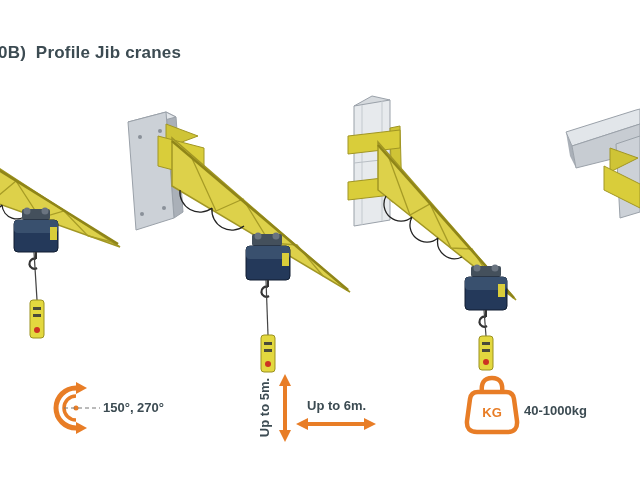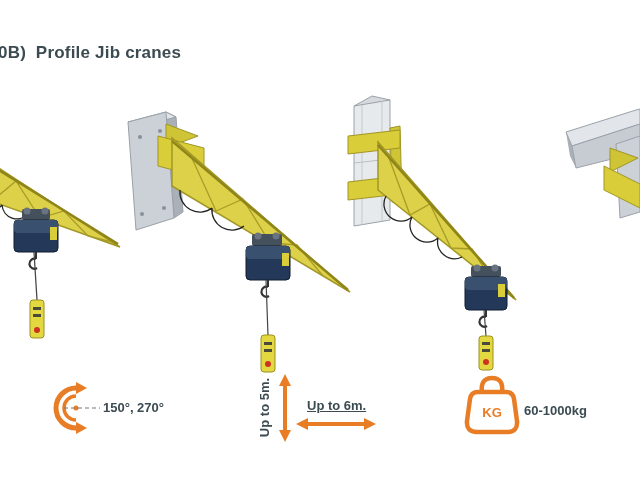--- a/index.html
+++ b/index.html
@@ -10,21 +10,21 @@
   .scene{position:absolute;left:0;top:0;}
   .page-title{
     position:absolute;left:-2px;top:43px;
     font-size:17px;font-weight:bold;color:#3c4b52;
     white-space:pre;letter-spacing:.2px;
   }
   .spec-label{
     position:absolute;font-size:13px;font-weight:bold;color:#3c4b52;white-space:pre;
   }
   .label-rotation{left:103px;top:400px;}
-  .label-reach{left:307px;top:398px;text-decoration:underline;}
+  .label-reach{left:307px;top:398px;}
   .label-capacity{left:524px;top:403px;}
   .label-height{
     left:233px;top:400px;width:62px;text-align:center;
     transform:rotate(-90deg);transform-origin:center center;
   }
 </style>
 </head>
 <body>
 
 <div class="canvas">
@@ -155,15 +155,15 @@
     <g>
       <path d="M482,393 Q480,378 492,378 Q504,378 502,393" fill="none" stroke="#e87d26" stroke-width="4.5"></path>
       <path d="M478,392 L506,392 Q513,392 514,399 L517,421 Q518,432 507,432 L477,432 Q466,432 467,421 L470,399 Q471,392 478,392 Z" fill="#ffffff" stroke="#e87d26" stroke-width="4.5" stroke-linejoin="round"></path>
       <text x="492" y="417" text-anchor="middle" font-size="13" font-weight="bold" fill="#e87d26" font-family="Liberation Sans, sans-serif">KG</text>
     </g>
   </svg>
 
   <div class="spec-label label-rotation">150°, 270°</div>
   <div class="spec-label label-height">Up to 5m.</div>
   <div class="spec-label label-reach">Up to 6m.</div>
-  <div class="spec-label label-capacity">60-1000kg</div>
+  <div class="spec-label label-capacity">40-1000kg</div>
 
 </div>
 
 </body></html>

